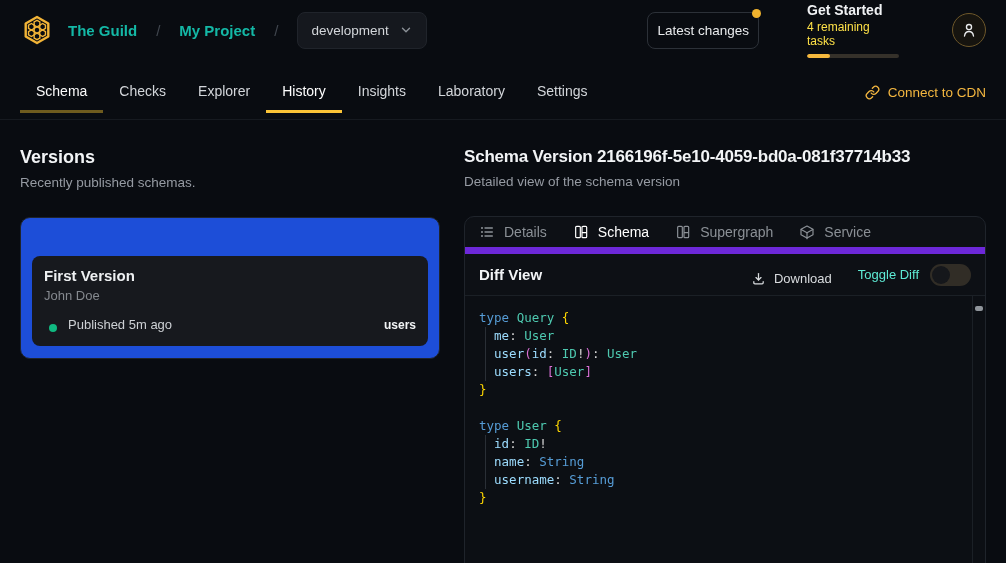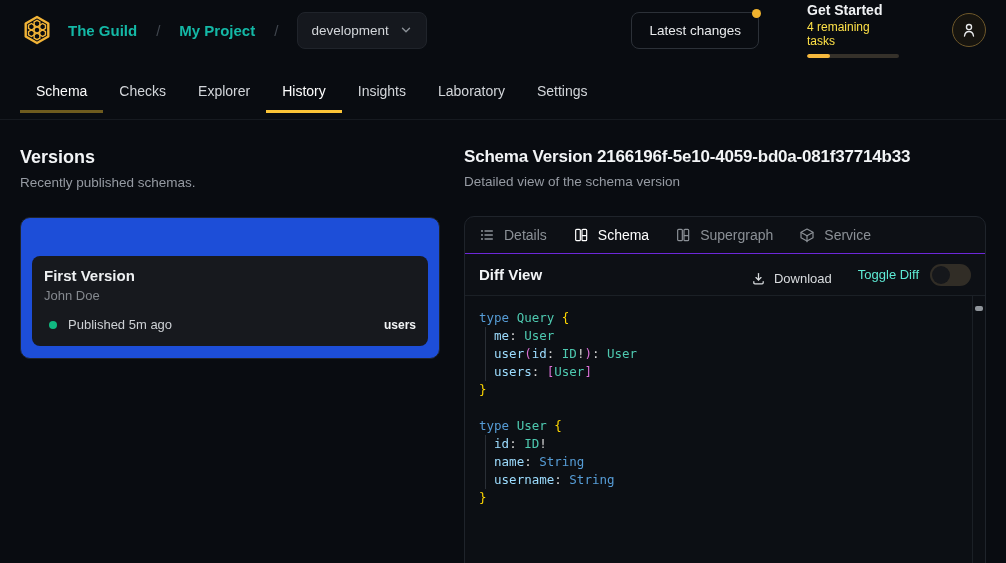--- a/index.html
+++ b/index.html
@@ -14,21 +14,21 @@
   
   .header { height:60px; display:flex; align-items:center; padding:0 20px; }
   .logo { width:34px; height:34px; display:flex; align-items:center; justify-content:center; cursor:pointer; }
   .crumbs { display:flex; align-items:center; margin-left:14px; gap:19px; }
   .crumb { font-size:15px; font-weight:600; color:#14b8a6; text-decoration:none; cursor:pointer; }
   .crumb-sep { color:#41474f; font-size:15px; }
   .env-select { display:flex; align-items:center; gap:10px; height:37px; padding:0 13px;
     background:#15181e; border:1px solid #20242b; border-radius:8px; color:#d3d6da;
     font-size:13.5px; font-family:inherit; cursor:pointer; }
   .header-right { margin-left:auto; display:flex; align-items:center; }
-  .latest-btn { position:relative; height:37px; padding:0 17px; background:transparent;
+  .latest-btn { position:relative; height:37px; padding:0 9px; background:transparent;
     border:1px solid #2c3138; border-radius:8px; color:#e9ebed; font-size:13.5px;
     font-family:inherit; cursor:pointer; }
   .notif-dot { position:absolute; top:-4px; right:-3px; width:9px; height:9px; border-radius:50%; background:#f0b32e; }
   .get-started { margin-left:48px; width:92px; cursor:pointer; }
   .gs-title { font-size:14px; font-weight:600; color:#f0f2f4; }
   .gs-sub { font-size:12px; color:#fde047; margin-top:2px; }
   .gs-bar { margin-top:6px; height:4px; border-radius:2px; background:#35312a; overflow:hidden; }
   .gs-fill { height:100%; border-radius:2px; background:#f5b83d; }
   .avatar { margin-left:53px; width:34px; height:34px; border-radius:50%; background:#16140f;
     border:1px solid #6d572a; display:flex; align-items:center; justify-content:center; cursor:pointer; }
@@ -50,29 +50,29 @@
   .right-col .col-title { font-size:17px; letter-spacing:-0.2px; }
   .col-sub { font-size:13.5px; color:#969ba3; margin-top:7px; }
   .left-col { width:420px; flex:none; }
   .right-col { flex:1; min-width:0; }
 
   .versions-card { margin-top:27px; background:#1d4ed8; border:1px solid #1f242b;
     border-radius:10px; padding:38px 11px 12px; }
   .version-item { background:#17191e; border-radius:8px; padding:11px 12px 14px; cursor:pointer; }
   .vi-name { font-size:15px; font-weight:600; color:#eef0f2; }
   .vi-author { font-size:13px; color:#85898f; margin-top:4px; }
-  .vi-row { display:flex; align-items:center; margin-top:14px; }
+  .vi-row { display:flex; align-items:flex-end; margin-top:14px; }
   .vi-dot { width:8px; height:8px; border-radius:50%; margin-left:5px; }
   .vi-status { font-size:13px; color:#cdd0d4; margin-left:11px; }
   .vi-badge { margin-left:auto; font-size:12px; font-weight:700; color:#f2f4f6; }
 
   .detail-panel { margin-top:27px; background:#0d1015; border:1px solid #1f242b;
     border-radius:10px; height:420px; overflow:hidden; }
   .panel-tabs { height:37px; display:flex; align-items:center; gap:26px; padding:0 14px;
-    border-bottom:1px solid #6d28d9; }
+    border-bottom:7px solid #6d28d9; }
   .panel-tab { display:flex; align-items:center; gap:9px; font-size:14px; color:#8b9096; cursor:pointer; }
   .panel-tab.active { color:#ffffff; font-weight:500; }
   .panel-tab svg { stroke:currentColor; }
   .diff-row { height:42px; display:flex; align-items:center; padding:0 14px; border-bottom:1px solid #1b2026; }
   .diff-title { font-size:15px; font-weight:700; color:#f2f4f6; }
   .diff-actions { margin-left:auto; display:flex; align-items:flex-end; gap:26px; }
   .download-btn { display:flex; align-items:center; gap:8px; background:none; border:none;
     color:#d9dcdf; font-size:13px; font-family:inherit; cursor:pointer; }
   .toggle-wrap { display:flex; align-items:center; gap:11px; }
   .toggle-label { font-size:13px; color:#5eead4; }
@@ -156,20 +156,29 @@
   <nav class="tabs-bar">
     <div class="nav-tabs" id="nav-tabs">
         <div class="nav-tab dim">Schema</div>
         <div class="nav-tab">Checks</div>
         <div class="nav-tab">Explorer</div>
         <div class="nav-tab active">History</div>
         <div class="nav-tab">Insights</div>
         <div class="nav-tab">Laboratory</div>
         <div class="nav-tab">Settings</div>
       </div>
+    <a class="cdn-link">
+      <span>
+        <svg width="15" height="15" viewBox="0 0 24 24" fill="none" stroke="#f4b740" stroke-width="2.1" stroke-linecap="round" stroke-linejoin="round">
+          <path d="M10 13a5 5 0 0 0 7.54.54l3-3a5 5 0 0 0-7.07-7.07l-1.72 1.71"></path>
+          <path d="M14 11a5 5 0 0 0-7.54-.54l-3 3a5 5 0 0 0 7.07 7.07l1.71-1.71"></path>
+        </svg>
+      </span>
+      <span>Connect to CDN</span>
+    </a>
   </nav>
 
   <main class="main">
 
     <section class="left-col">
       <h2 class="col-title">Versions</h2>
       <p class="col-sub">Recently published schemas.</p>
       <div class="versions-card">
         <div id="versions-list">
             <div class="version-item">

